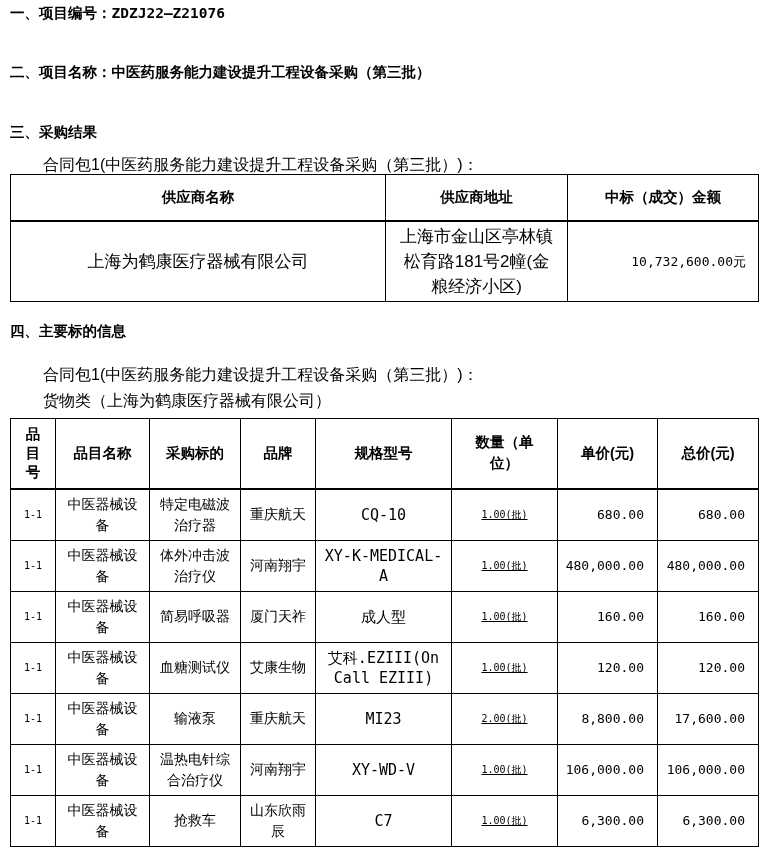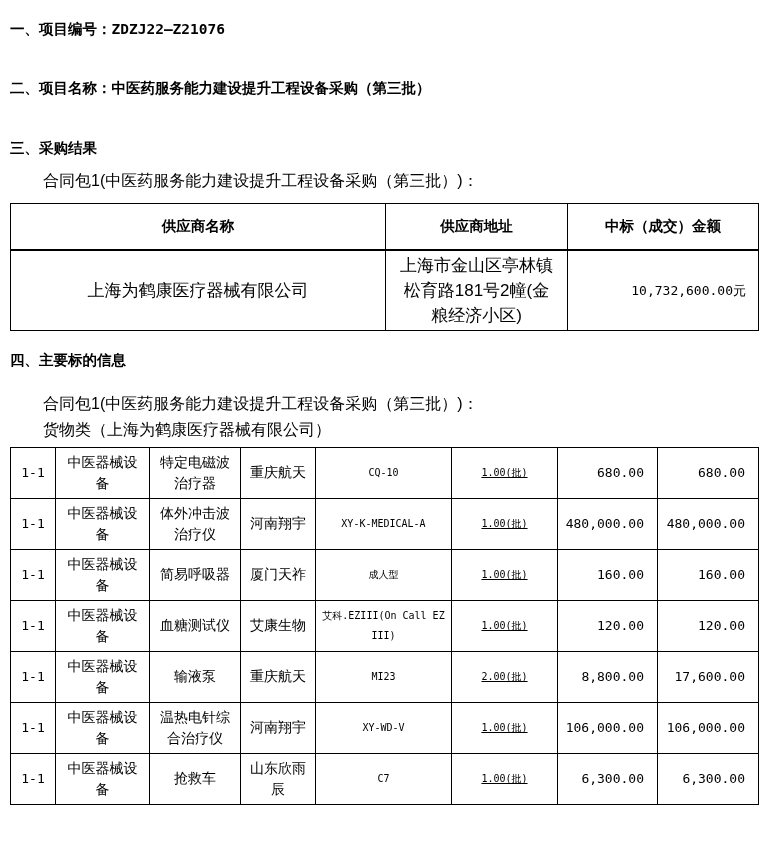--- a/index.html
+++ b/index.html
@@ -11,40 +11,40 @@
     color: #000000;
     font-family: "Liberation Sans", "DejaVu Sans", sans-serif;
     font-size: 14px;
   }
   .heading {
     font-weight: bold;
     font-size: 14.5px;
     line-height: 15px;
     margin-left: 10px;
   }
-  #h-item1 { margin-top: 22px; }
+  #h-item1 { margin-top: 6px; }
   #h-item2 { margin-top: 44px; }
   #h-item3 { margin-top: 45px; }
   #h-item4 { margin-top: 22px; }
   .subline {
     margin-left: 43px;
     font-size: 16px;
     line-height: 15px;
   }
   #sub-result { margin-top: 17px; }
   #sub-bid-pkg { margin-top: 28px; }
   #sub-bid-cat { margin-top: 11px; }
   .mono { font-family: "DejaVu Sans Mono", "Liberation Mono", monospace; }
   table {
     border-collapse: collapse;
     table-layout: fixed;
     margin-left: 10px;
     width: 748px;
   }
-  #supplier-table { margin-top: 15px; }
+  #supplier-table { margin-top: 2px; }
   #items-table { margin-top: 10px; }
   th, td {
     border: 1px solid #000000;
     vertical-align: middle;
     text-align: center;
     padding: 2px 6px;
     overflow: hidden;
   }
   th {
     border-bottom-width: 2px;
@@ -52,22 +52,22 @@
     font-size: 14.5px;
   }
   
   #supplier-table th { height: 46px; }
   #supplier-table td { height: 80px; font-size: 17px; line-height: 25px; }
   #supplier-table .addr-cell { word-break: break-all; padding: 2px 10px; }
   #supplier-table .amount-cell { text-align: right; padding-right: 12px; font-size: 13px; }
   
   #items-table th { height: 71px; }
   #items-table td { height: 51px; font-size: 14px; line-height: 21px; }
-  #items-table .c0 { font-size: 13px; }
-  #items-table .spec-cell { word-break: break-all; font-size: 10px; line-height: 20px; }
+  #items-table .c0 { font-size: 10px; }
+  #items-table .spec-cell { word-break: break-all; font-size: 15px; line-height: 20px; }
   #items-table .qty-cell { font-size: 10px; text-decoration: underline; }
   #items-table .price-cell { text-align: right; padding-right: 13px; font-size: 13px; margin-top: 20px; }
   .vstack { display: inline-block; width: 17px; line-height: 19px; text-align: center; }
   .wrap4 { display: inline-block; width: 60px; text-align: center; line-height: 21px; }
 </style>
 </head>
 <body>
 
 <div class="heading" id="h-item1"><span>一、项目编号：</span><span class="mono">ZDZJ22—Z21076</span></div>
 
@@ -108,20 +108,30 @@
     <col style="width:45px">
       <col style="width:94px">
       <col style="width:91px">
       <col style="width:75px">
       <col style="width:136px">
       <col style="width:106px">
       <col style="width:100px">
       <col style="width:101px">
   </colgroup>
   <tbody>
+      <tr>
+    <th><span class="vstack">品目号</span></th>
+    <th>品目名称</th>
+    <th>采购标的</th>
+    <th>品牌</th>
+    <th>规格型号</th>
+    <th><span class="wrap4">数量（单位）</span></th>
+    <th>单价(元)</th>
+    <th>总价(元)</th>
+  </tr>
   <tr>
     <td class="c0 mono">1-1</td>
     <td>中医器械设备</td>
     <td>特定电磁波治疗器</td>
     <td>重庆航天</td>
     <td class="spec-cell mono">CQ-10</td>
     <td class="qty-cell mono">1.00(批)</td>
     <td class="price-cell mono">680.00</td>
     <td class="price-cell mono">680.00</td>
   </tr>

